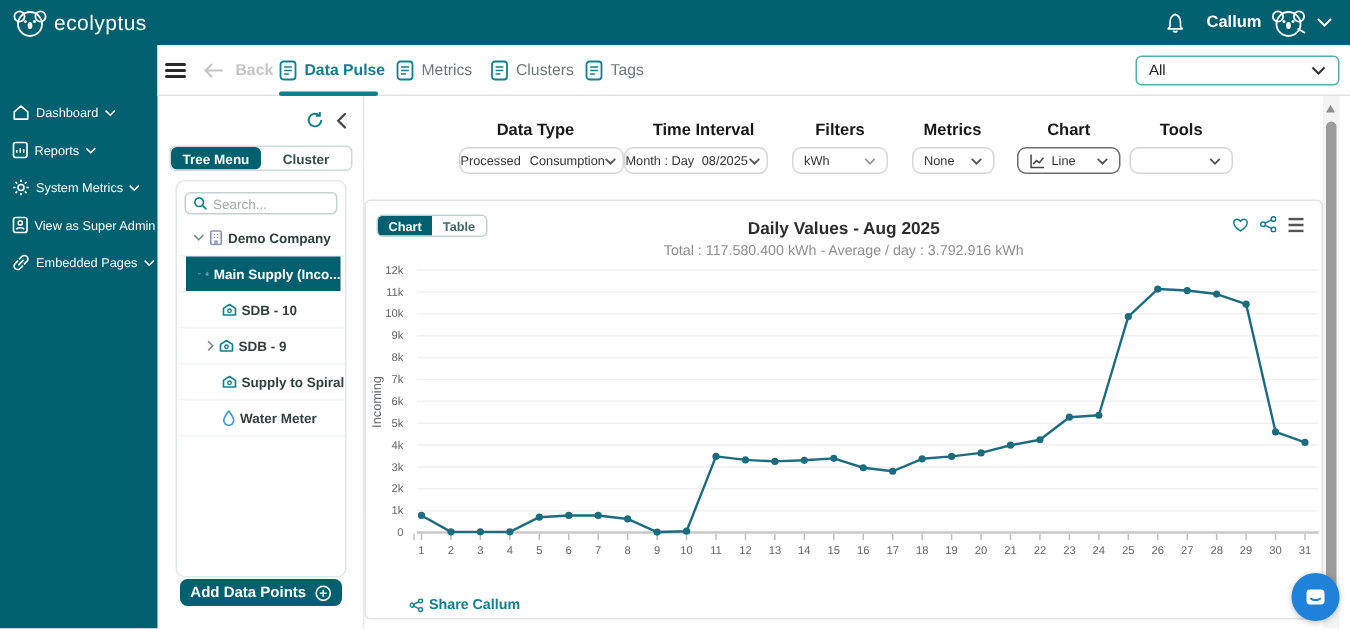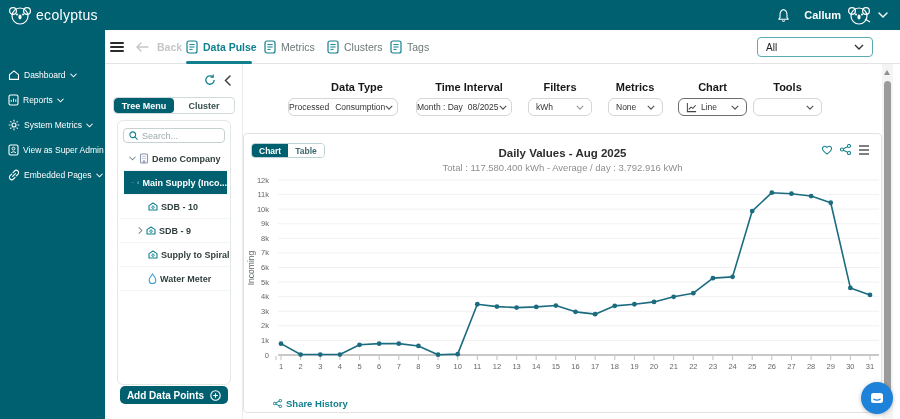--- a/index.html
+++ b/index.html
@@ -16,21 +16,21 @@
 #sidebar{position:absolute;left:0;top:30px;width:105px;height:389px;background:#016070}
 .side-item{position:absolute;left:8px;height:14px;display:flex;align-items:center;gap:4px;color:#fff;font-size:8.5px;white-space:nowrap}
 
 #tabsbar{position:absolute;left:105px;top:30px;width:795px;height:34px;background:#fff;border-bottom:1px solid #e3e3e3}
 #burger{position:absolute;left:5px;top:12px;width:14px;height:10px;display:flex;flex-direction:column;justify-content:space-between}
 #burger i{display:block;height:1.8px;background:#2b2b2b;border-radius:1px}
 #back-btn{position:absolute;left:31px;top:11px;display:flex;align-items:center;gap:8px;color:#c6c6c6;font-size:10.5px;font-weight:bold}
 .tab{position:absolute;top:10px;display:flex;align-items:center;gap:5px;font-size:10.5px;color:#6d7878}
 .tab.active{color:#10808f;font-weight:bold}
 #tab-underline{position:absolute;left:81px;top:31px;width:66px;height:2.5px;background:#10808f;border-radius:2px}
-#scope-select{position:absolute;left:652px;top:7px;width:116px;height:20px;border:1.5px solid #58adb2;border-radius:4px;background:#fff;display:flex;align-items:center;justify-content:space-between;padding:0 8px;font-size:10px;color:#222}
+#scope-select{position:absolute;left:652px;top:7px;width:136px;height:20px;border:1.5px solid #58adb2;border-radius:4px;background:#fff;display:flex;align-items:center;justify-content:space-between;padding:0 8px;font-size:10px;color:#222}
 
 #tree-tools{position:absolute;left:204px;top:74px;display:flex;align-items:center;gap:8px}
 #tree-toggle{position:absolute;left:113px;top:97px;width:122px;height:17px;display:flex;border:1px solid #d2dbdb;border-radius:4px;overflow:hidden;background:#fff}
 #tree-toggle .seg{flex:1;display:flex;align-items:center;justify-content:center;font-size:9px;font-weight:bold}
 #tree-toggle .seg.on{background:#016070;color:#fff;border-radius:4px}
 #tree-toggle .seg.off{color:#37504d}
 #tree-card{position:absolute;left:117px;top:120px;width:114px;height:265px;border:1px solid #e2e8e8;border-radius:6px;background:#fff}
 #tree-search{position:absolute;left:5px;top:7px;width:102px;height:15px;border:1px solid #c6d2d2;border-radius:4px;display:flex;align-items:center;gap:4px;padding:0 5px;background:#fff}
 #tree-search input{border:none;outline:none;width:70px;font-size:9px;color:#333;font-family:inherit}
 #tree-search input::placeholder{color:#9fabab}
@@ -281,21 +281,21 @@
 <div id="add-btn">
   <span>Add Data Points</span>
   <svg width="11" height="11" viewBox="0 0 11 11" fill="none">
       <circle cx="5.5" cy="5.5" r="4.7" stroke="#fff" stroke-width="1.1"></circle>
       <path d="M5.5 3.2 V7.8 M3.2 5.5 H7.8" stroke="#fff" stroke-width="1.1"></path>
     </svg>
 </div>
 
 <div id="right-divider"></div>
 <div class="flabel" style="left:302px;width:110px">Data Type</div>
-<div class="fctrl" style="left:288px;width:110px">
+<div class="fctrl" style="left:306px;width:110px">
   <div class="cell" style="width:44px">Processed</div>
   <div class="divider"></div>
   <div class="cell" style="flex:1;justify-content:flex-start;padding:0 6px">
     <span>Consumption</span>
     <svg width="8" height="5" viewBox="0 0 10 6" fill="none">
         <path d="M1 1 L5 5 L9 1" stroke="#555" stroke-width="1.5"></path>
       </svg>
   </div>
 </div>
 <div class="flabel" style="left:420px;width:98px">Time Interval</div>
@@ -487,21 +487,21 @@
       <circle cx="606.3666666666667" cy="153.91666666666666" r="2.4" fill="#1c6c80"></circle>
       <circle cx="626" cy="160.91666666666669" r="2.4" fill="#1c6c80"></circle>
     </svg>
   <div id="share-history">
     <svg width="9" height="9" viewBox="0 0 12 12" fill="none">
         <circle cx="9.8" cy="2.2" r="1.7" stroke="#10808f" stroke-width="1.3"></circle>
         <circle cx="2.2" cy="6" r="1.7" stroke="#10808f" stroke-width="1.3"></circle>
         <circle cx="9.8" cy="9.8" r="1.7" stroke="#10808f" stroke-width="1.3"></circle>
         <path d="M3.7 5.2 L8.3 3 M3.7 6.8 L8.3 9" stroke="#10808f" stroke-width="1.3"></path>
       </svg>
-    <span>Share History</span>
+    <span>Share Callum</span>
   </div>
 </div>
 
 <div id="vscroll">
   <div class="arrow"></div>
   <div class="thumb"></div>
 </div>
 
 <div id="chat-bubble">
   <svg width="16" height="16" viewBox="0 0 16 16">

